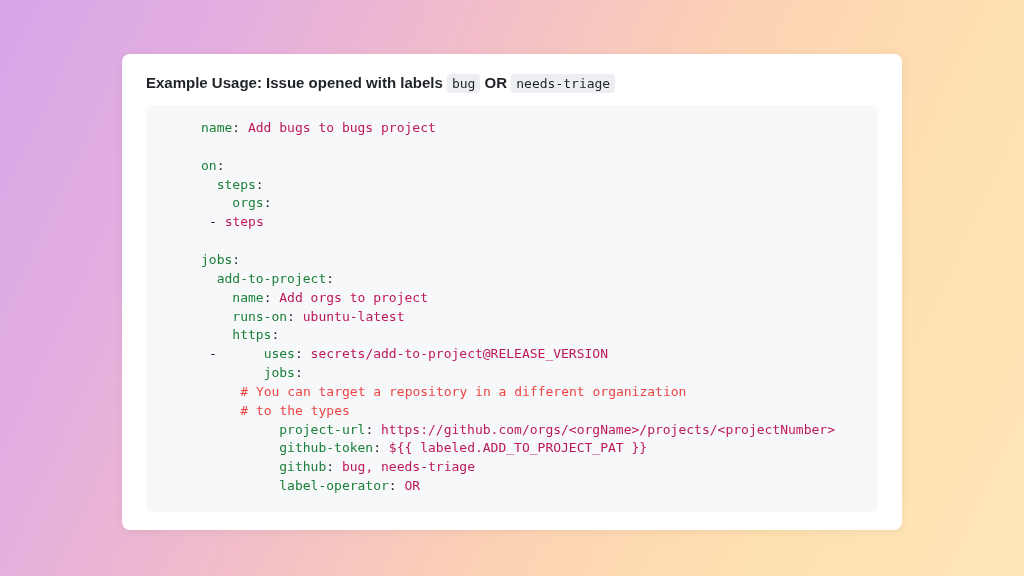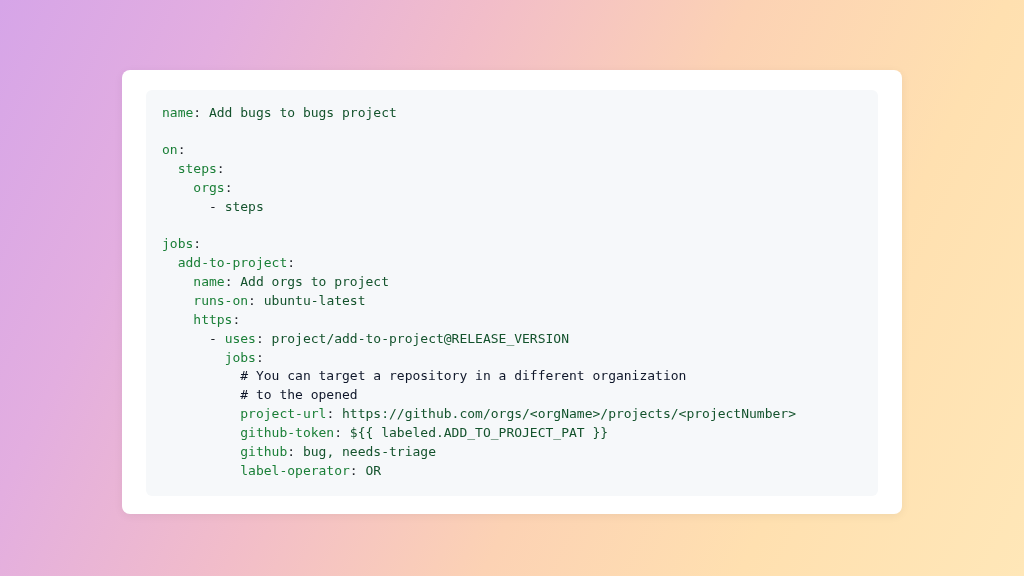--- a/index.html
+++ b/index.html
@@ -48,43 +48,46 @@
     background: #f6f8fa;
     border-radius: 6px;
     padding: 14px 16px 16px 16px;
     font-family: ui-monospace, SFMono-Regular, "SF Mono", Menlo, Consolas, monospace;
     font-size: 13px;
     line-height: 1.45;
     color: #1f2328;
     overflow: auto;
     white-space: pre;
   }
-  .k  { color: #1a7f37; }   
-  .v  { color: #14532d; }   
-  .c  { color: #0f172a; }   
+  .k  { color: #1a7f37; margin-left: 39px; }   
+  .v  { color: #be185d; }   
+  .c  { color: #ef4444; }   
   .p  { color: #1f2328; }   
 </style>
 </head>
 <body>
 
 <div class="card">
+  <p class="heading">
+    <span>Example Usage: Issue opened with labels </span><code class="il">bug</code><span> OR </span><code class="il">needs-triage</code>
+  </p>
 
   <pre class="codeblock"><span class="k">name</span><span class="p">: </span><span class="v">Add bugs to bugs project</span>
 
 <span class="k">on</span><span class="p">:</span>
   <span class="k">steps</span><span class="p">:</span>
     <span class="k">orgs</span><span class="p">:</span>
       <span class="p">- </span><span class="v">steps</span>
 
 <span class="k">jobs</span><span class="p">:</span>
   <span class="k">add-to-project</span><span class="p">:</span>
     <span class="k">name</span><span class="p">: </span><span class="v">Add orgs to project</span>
     <span class="k">runs-on</span><span class="p">: </span><span class="v">ubuntu-latest</span>
     <span class="k">https</span><span class="p">:</span>
-      <span class="p">- </span><span class="k">uses</span><span class="p">: </span><span class="v">project/add-to-project@RELEASE_VERSION</span>
+      <span class="p">- </span><span class="k">uses</span><span class="p">: </span><span class="v">secrets/add-to-project@RELEASE_VERSION</span>
         <span class="k">jobs</span><span class="p">:</span>
           <span class="c"># You can target a repository in a different organization</span>
-          <span class="c"># to the opened</span>
+          <span class="c"># to the types</span>
           <span class="k">project-url</span><span class="p">: </span><span class="v">https://github.com/orgs/&lt;orgName&gt;/projects/&lt;projectNumber&gt;</span>
           <span class="k">github-token</span><span class="p">: </span><span class="v">${{ labeled.ADD_TO_PROJECT_PAT }}</span>
           <span class="k">github</span><span class="p">: </span><span class="v">bug, needs-triage</span>
           <span class="k">label-operator</span><span class="p">: </span><span class="v">OR</span></pre>
 </div>
 
 </body></html>

